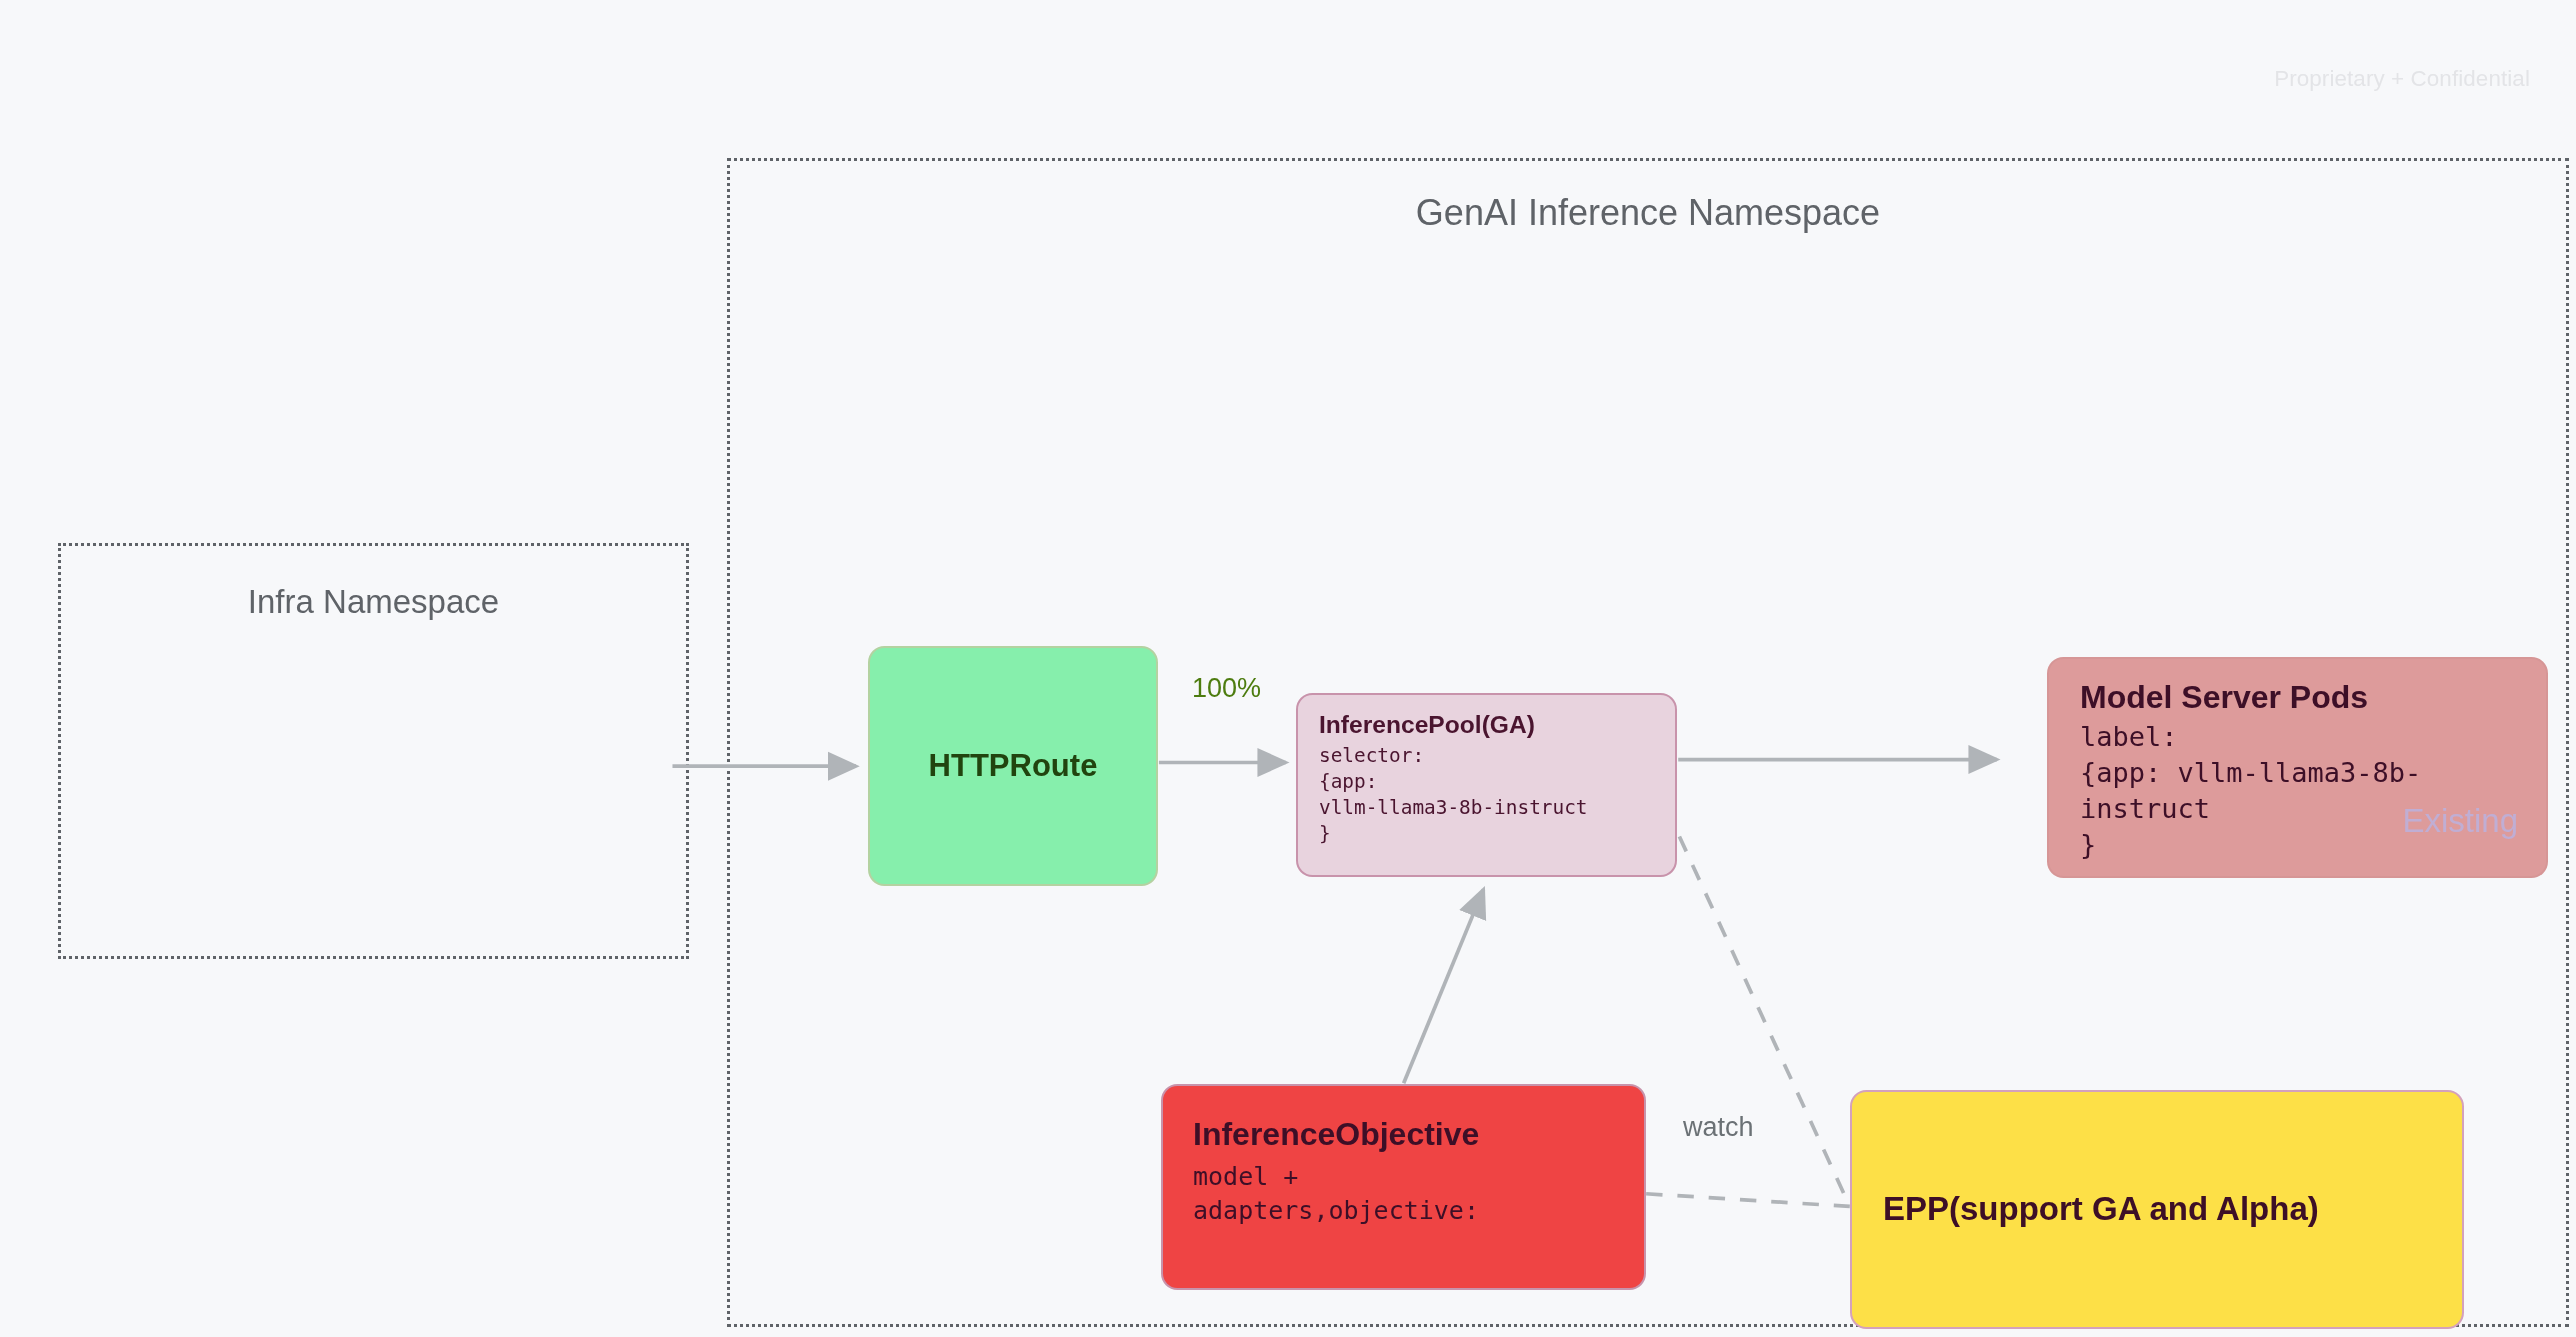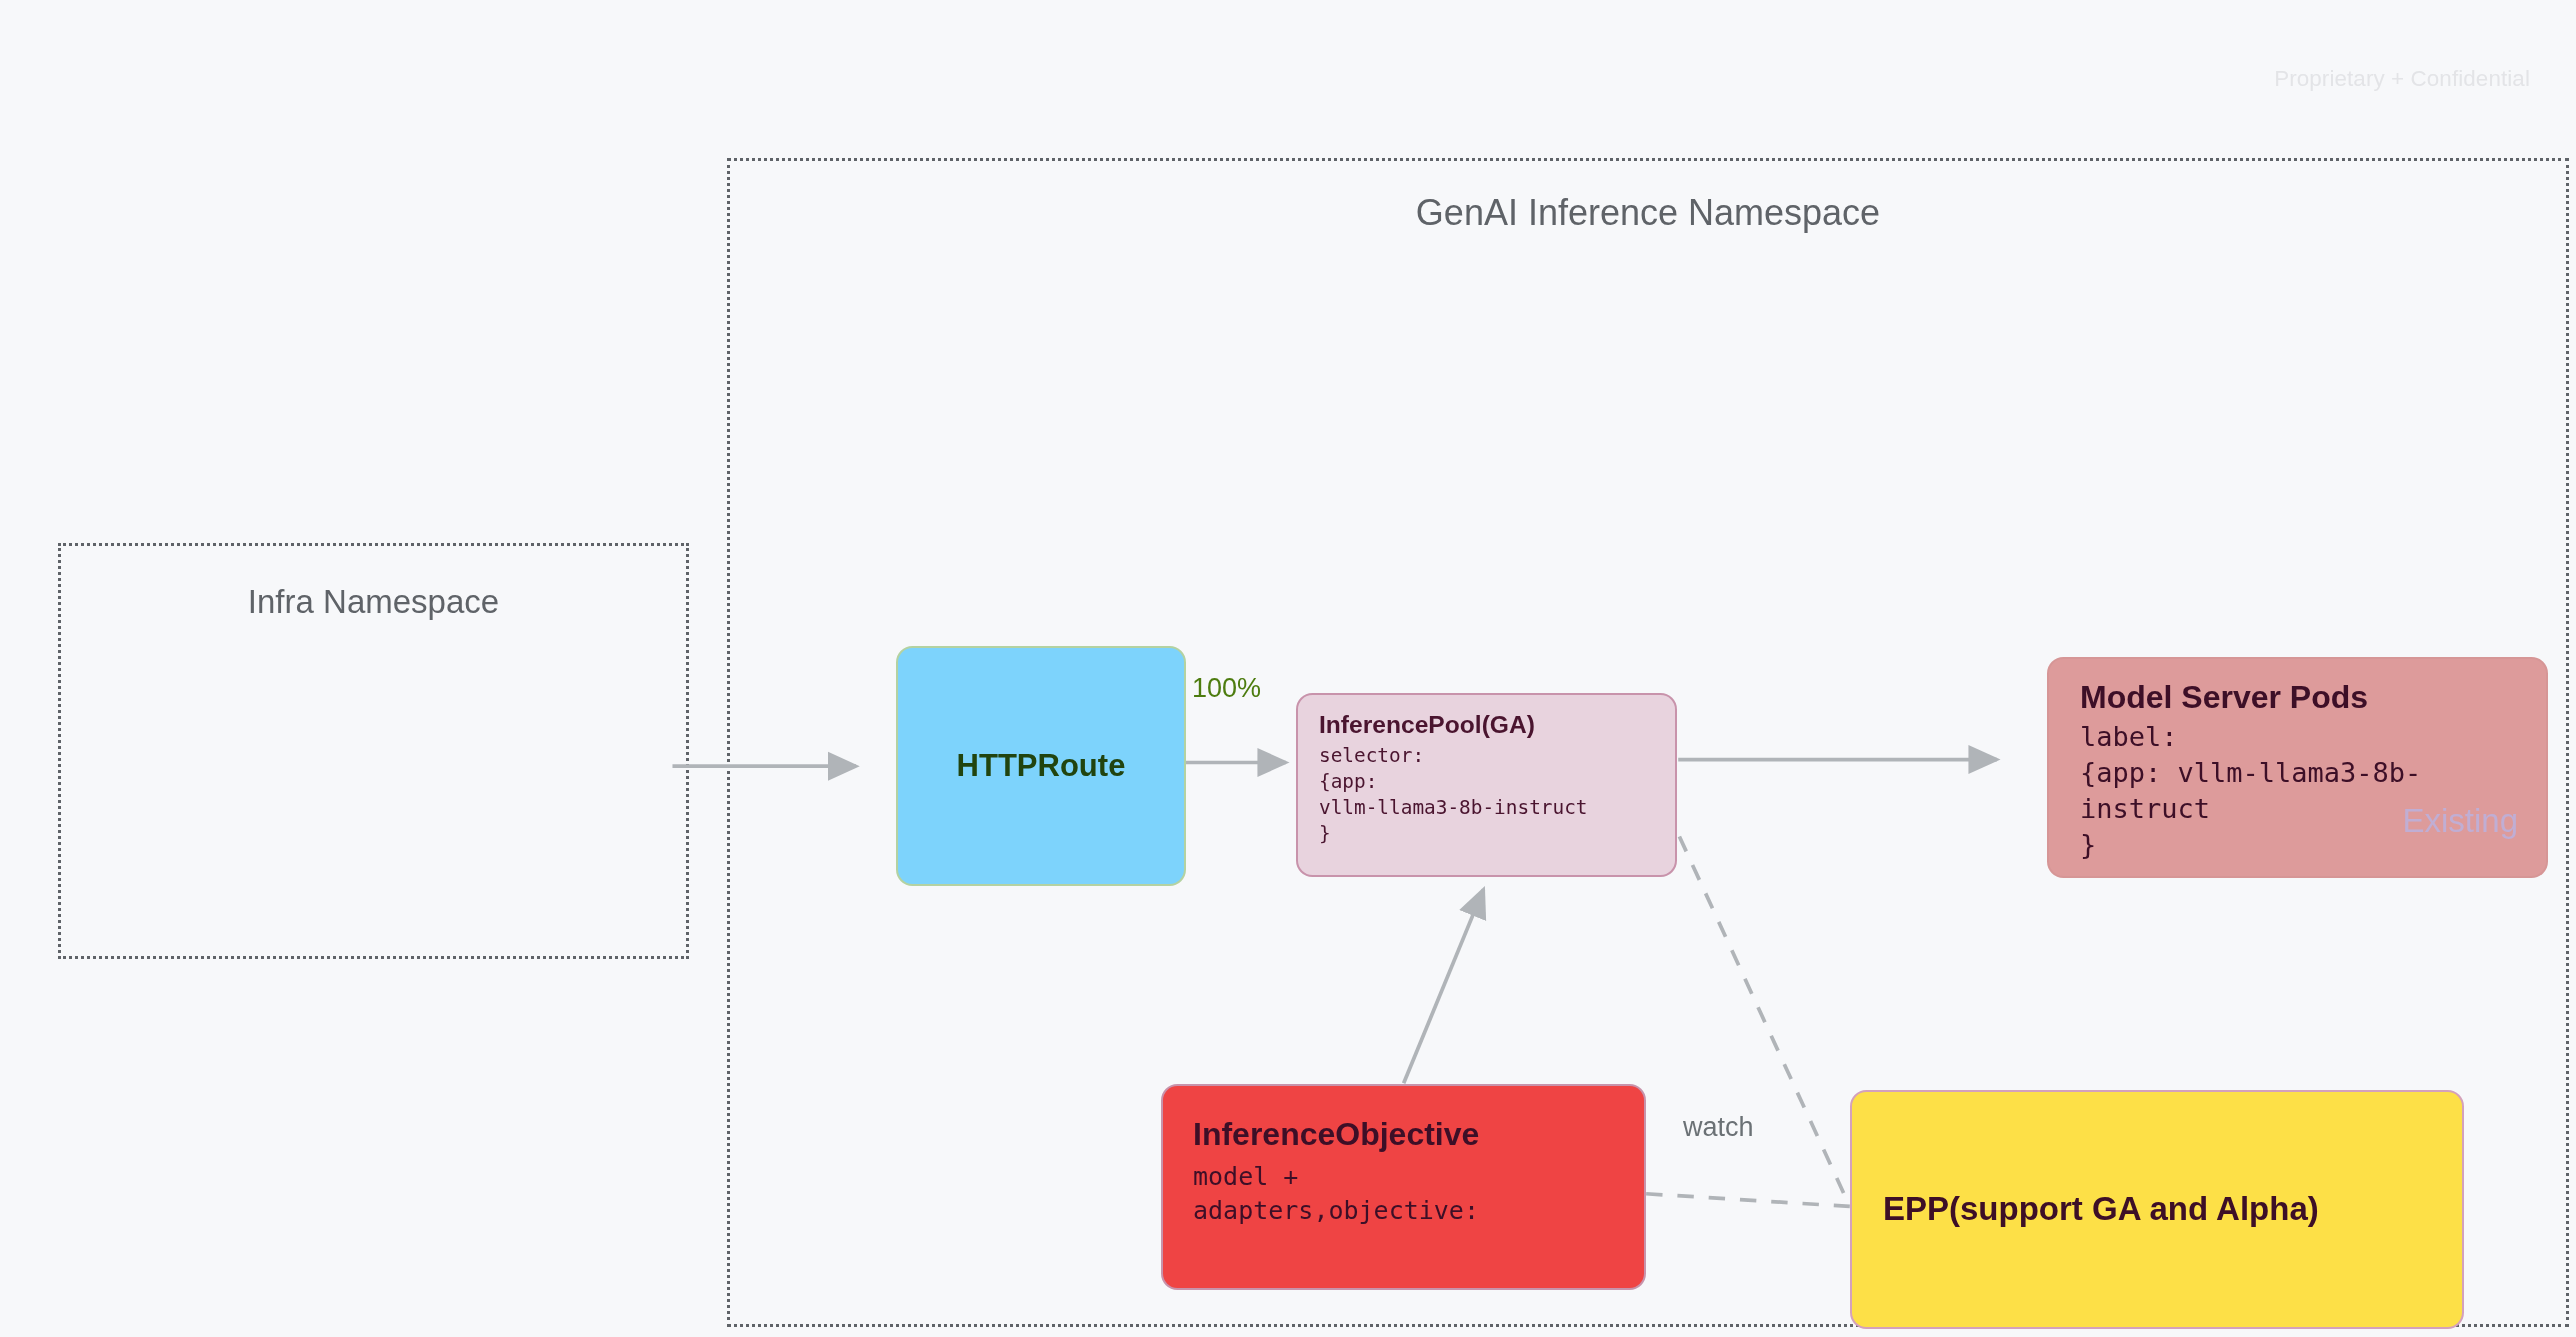--- a/index.html
+++ b/index.html
@@ -89,26 +89,25 @@
   }
   #node-gateway .title {
     font-size: 31px;
     color: #13379b;
   }
 
   
   #node-httproute {
     left: 868px; top: 646px;
     width: 290px; height: 240px;
-    background: #7dd3fc;
+    background: #86efac;
     border: 2.2px solid #b4d2a1;
     display: flex;
     align-items: center;
     justify-content: center;
-    margin-left: 28px;
   }
   #node-httproute .title {
     font-size: 31px;
     color: #21440f;
   }
 
   
   #node-inferencepool {
     left: 1296px; top: 693px;
     width: 381px; height: 184px;

